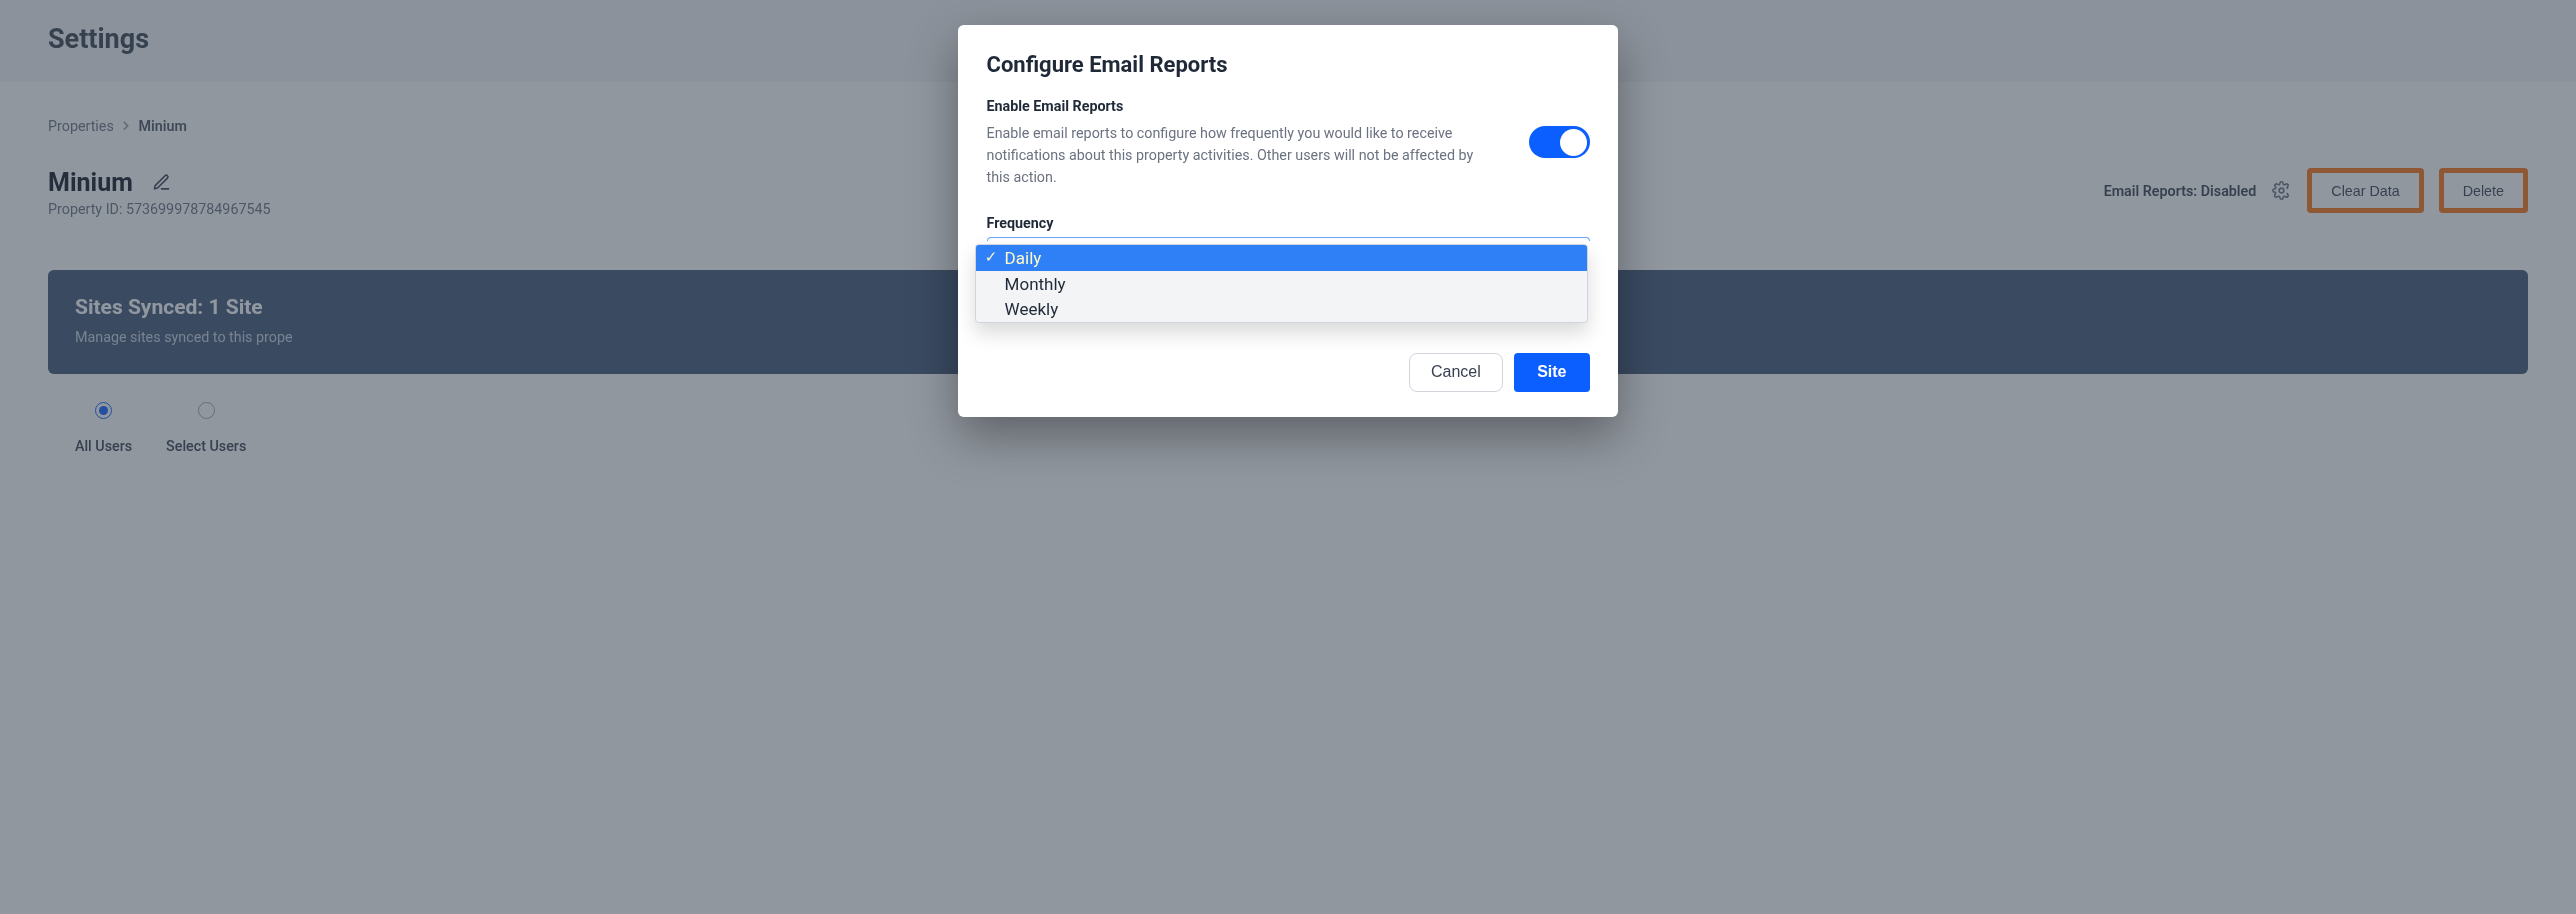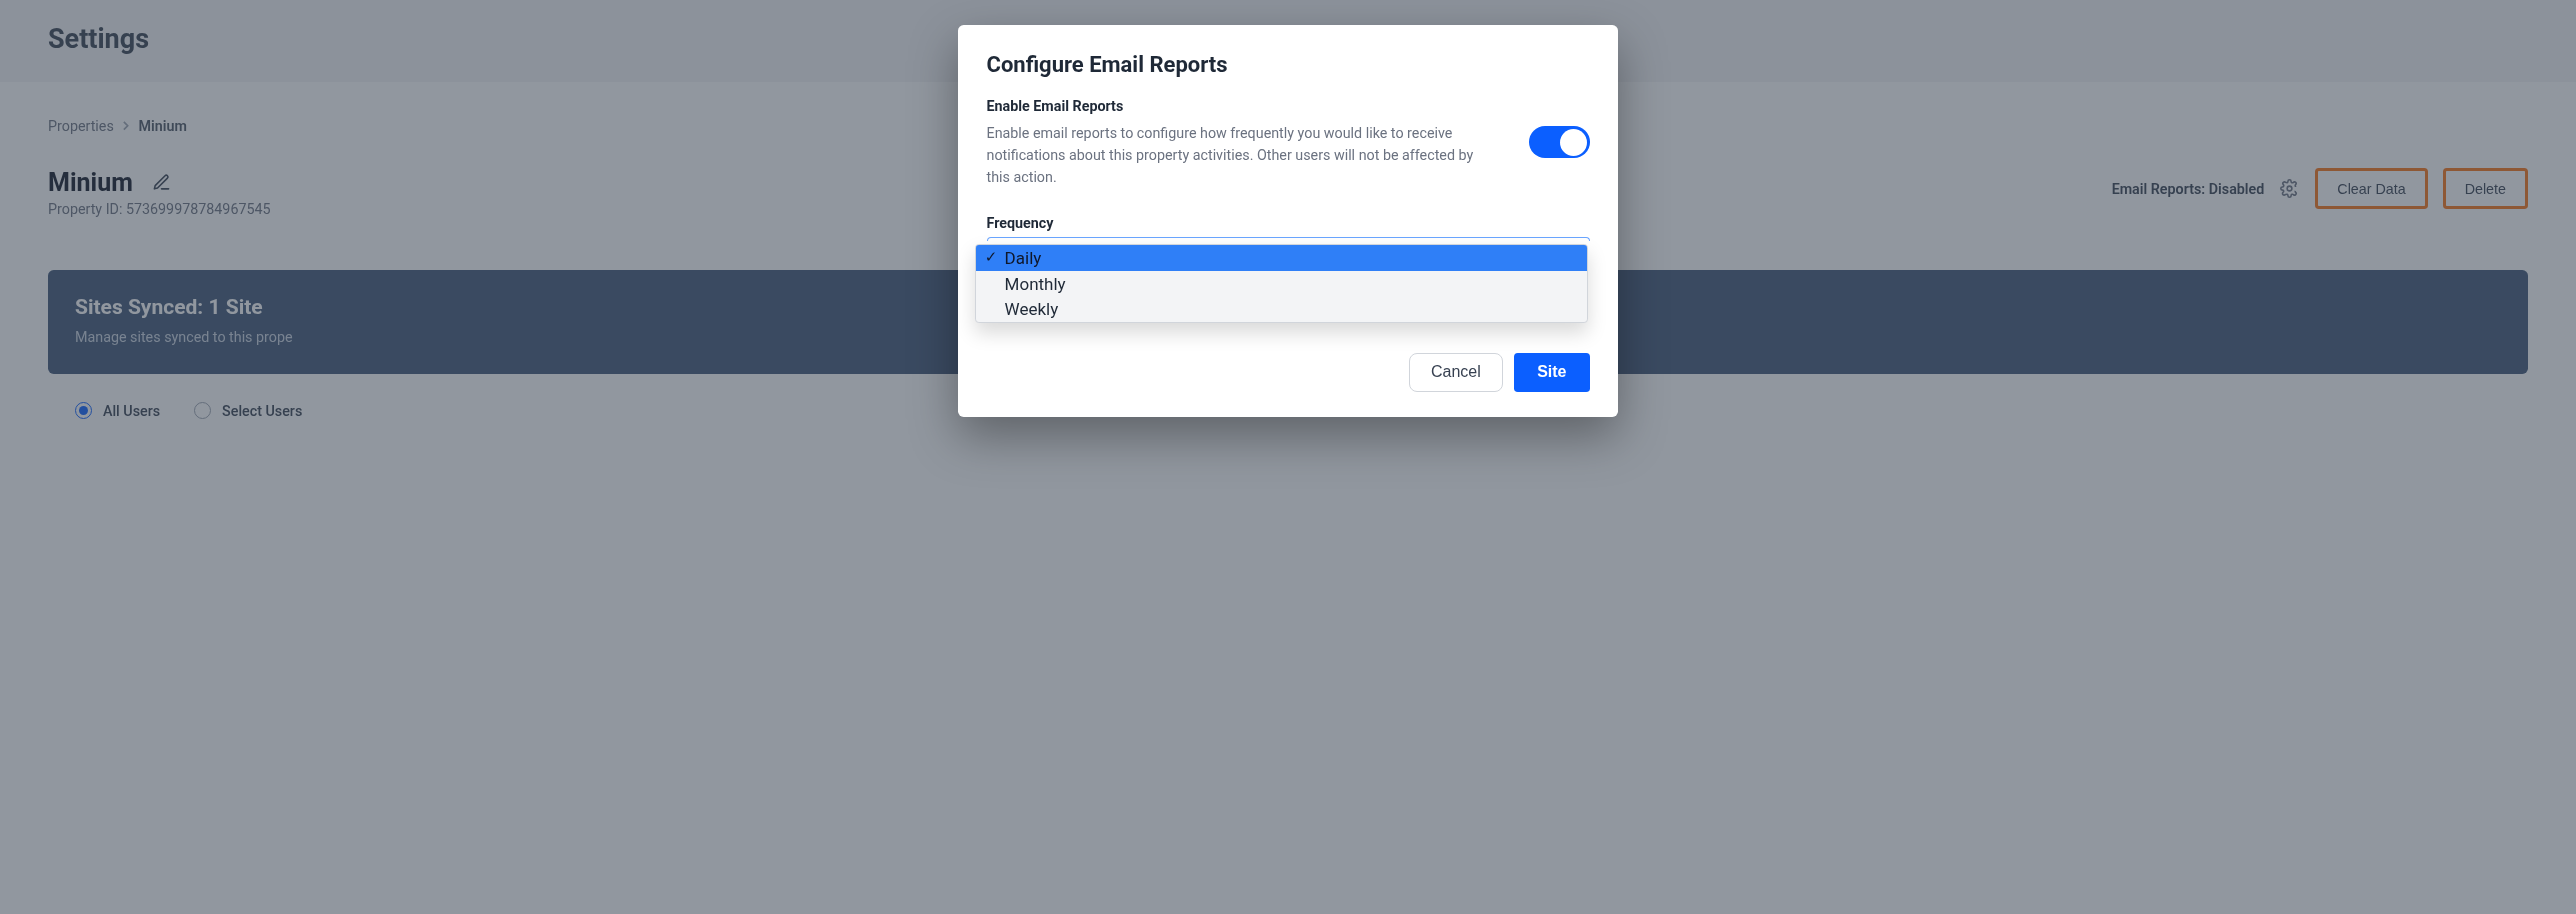--- a/index.html
+++ b/index.html
@@ -84,21 +84,21 @@
       font-size: 14.3px;
       font-weight: 600;
     }
     .gear-btn {
       width:21px; height:21px;
       display:inline-flex; align-items:center; justify-content:center;
       color:#6b7280;
     }
     .outline-btn {
       background: #ffffff;
-      border: 3px solid #f97316;
+      border: 5px solid #f97316;
       border-radius: 3.8px;
       padding: 9.5px 19px;
       font-size: 14.3px;
       color: #374151;
       font-weight: 500;
     }
 
     .sites-card {
       margin-top: 53px;
       background: #3e5677;
@@ -116,22 +116,22 @@
     }
 
     .user-filter {
       margin-top: 28.5px;
       display: flex;
       gap: 34px;
       align-items: center;
       padding-left: 27px;
     }
     .radio {
-      display: inline-flex; align-items:center; gap:11px;
-      color:#374151; font-size:14.3px; font-weight:500;
+      display: inline-flex; align-items:center; gap:19px;
+      color:#374151; font-size:14.3px; font-weight:500;flex-direction:column;
     }
     .radio .dot {
       width:17px; height:17px; border-radius:50%;
       border:1.9px solid #9ca3af;
       display:inline-block; position:relative;
     }
     .radio.selected .dot {
       border-color:#0b5fff;
     }
     .radio.selected .dot::after {
@@ -215,21 +215,21 @@
       z-index: 10;
     }
     .dd-item {
       padding: 2.9px 13.3px 2.9px 28.5px;
       font-size: 17px;
       color:#1f2937;
       position: relative;
     }
     .dd-item.selected {
       background:#2f7ff7;
-      color:#0f172a;
+      color:#fef9c3;
     }
     .dd-item.selected::before {
       content:"✓";
       position:absolute; left:8.6px; top:2.9px; font-size:15px;
     }
 
     .modal-actions {
       margin-top: 112px;
       display:flex; justify-content:flex-end; gap:11.4px;
     }

